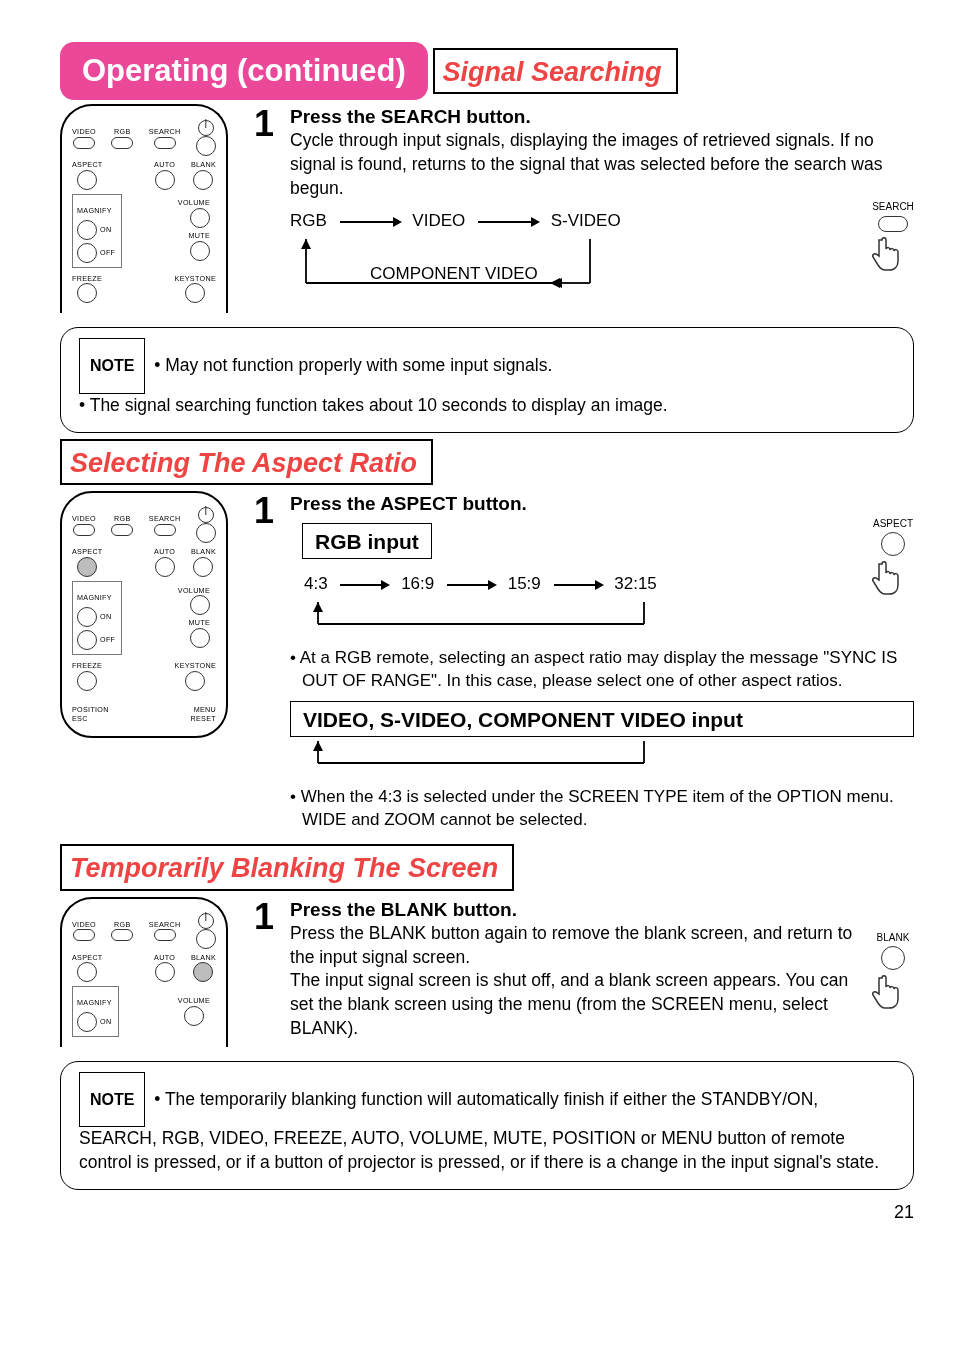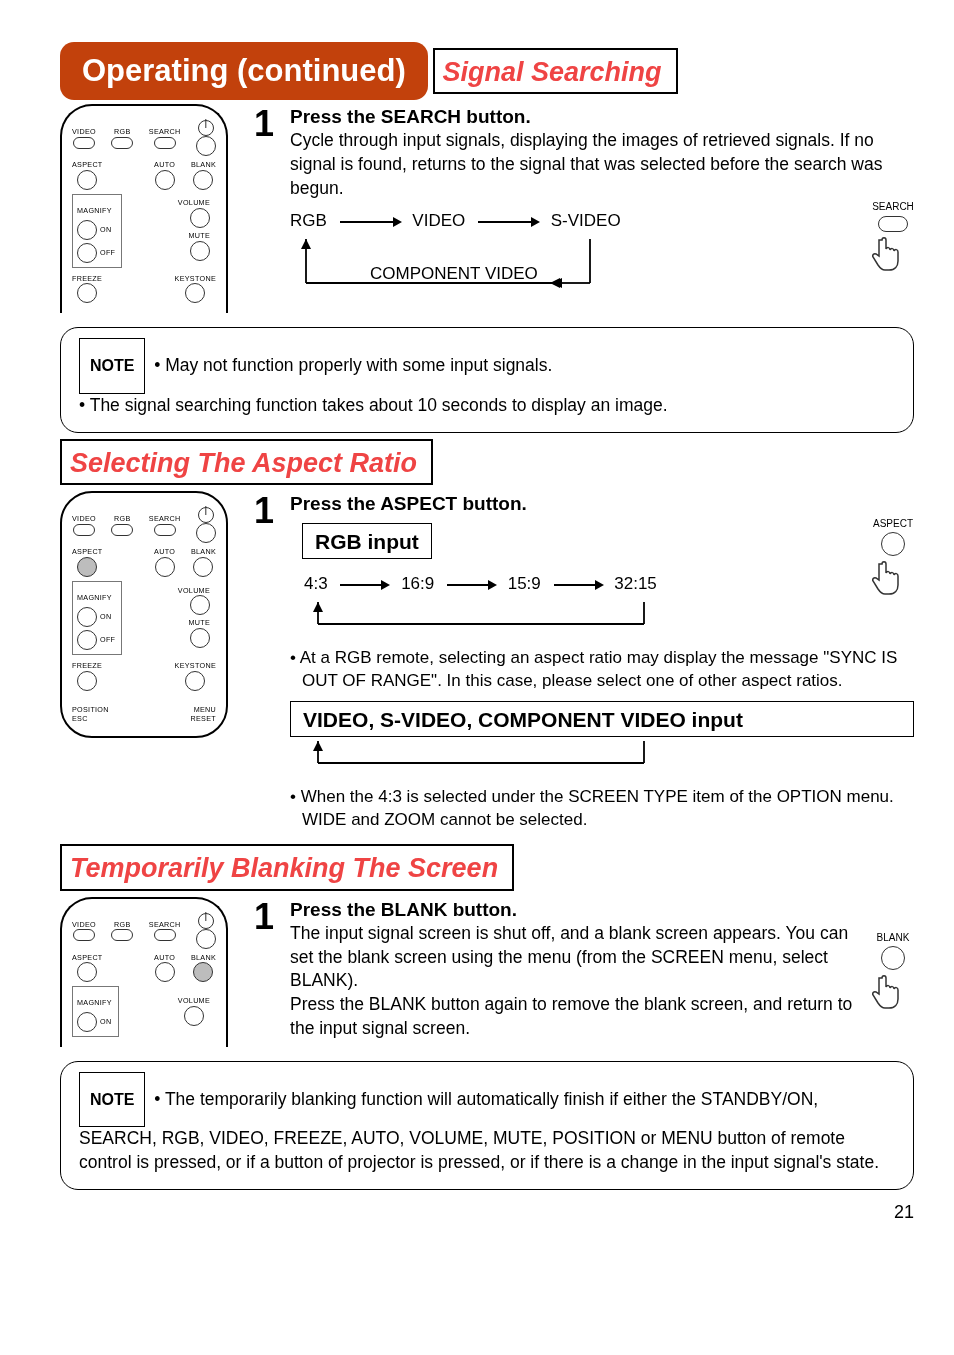--- a/index.html
+++ b/index.html
@@ -1,17 +1,17 @@
 <!DOCTYPE html>
 <html><head>
 <meta charset="utf-8">
 <style>
   *{box-sizing:border-box;margin:0;padding:0}
   body{font-family:Arial,Helvetica,sans-serif;background:#fff;color:#000;width:954px;margin:0 auto;padding:40px 40px 20px 60px;font-size:17px;line-height:1.35}
-  .section-bar{background:#c2410c;color:#fff;border-radius:14px;padding:8px 22px;font-size:31px;font-weight:bold;display:inline-block;margin-bottom:4px}
+  .section-bar{background:#ec4899;color:#fff;border-radius:14px;padding:8px 22px;font-size:31px;font-weight:bold;display:inline-block;margin-bottom:4px}
   .subhead{border:2px solid #000;display:inline-block;padding:4px 14px 2px 8px;margin:8px 0 6px 0;font-size:27px;font-weight:bold;font-style:italic;color:#ef4444;font-family:Arial,Helvetica,sans-serif}
   .row{display:flex;gap:26px;align-items:flex-start}
   .remote-box{border:2px solid #000;border-radius:32px 32px 0 0;width:168px;padding:14px 10px 0 10px;flex:0 0 auto}
   .remote-full{border-radius:32px}
   .remote-cut{border-bottom:none;padding-bottom:10px}
   .remote-row{display:flex;align-items:center;justify-content:space-between;margin-bottom:4px}
   .remote-col{display:flex;flex-direction:column;align-items:center}
   .rc-label{font-size:7.2px;letter-spacing:.3px}
   .btn-oval{width:22px;height:12px;border:1.4px solid #333;border-radius:6px;background:#fff}
   .btn-circle{width:20px;height:20px;border:1.4px solid #333;border-radius:50%;background:#fff}
@@ -371,22 +371,22 @@
         </div>
     </div>
   </div>
 
   <div class="content-col">
     <div style="display:flex;gap:16px">
       <div class="step-num">1</div>
       <div style="flex:1;display:flex;gap:12px">
         <div style="flex:1">
           <div class="step-head">Press the BLANK button.</div>
+          <div class="body-text">Press the BLANK button again to remove the blank screen, and return to the input signal screen.</div>
           <div class="body-text">The input signal screen is shut off, and a blank screen appears. You can set the blank screen using the menu (from the SCREEN menu, select BLANK).</div>
-          <div class="body-text">Press the BLANK button again to remove the blank screen, and return to the input signal screen.</div>
         </div>
         <div class="press-thumb" style="margin-top:34px">
           <span class="lbl">BLANK</span>
           <div class="btn" style="width:24px;height:24px;border-radius:50%"></div>
           <svg class="hand" width="42" height="38" viewBox="0 0 42 38">
               <path d="M10 7c0-3 4-3 4 0v9c1-2 4-2 4 1 1-2 4-2 4 1 1-2 4-2 4 1v9c0 5-3 9-9 9h-4c-3 0-5-2-7-5l-5-8c-1-2 1-4 3-3l3 2V7z" fill="none" stroke="#333" stroke-width="1.5"></path>
             </svg>
         </div>
       </div>
     </div>

